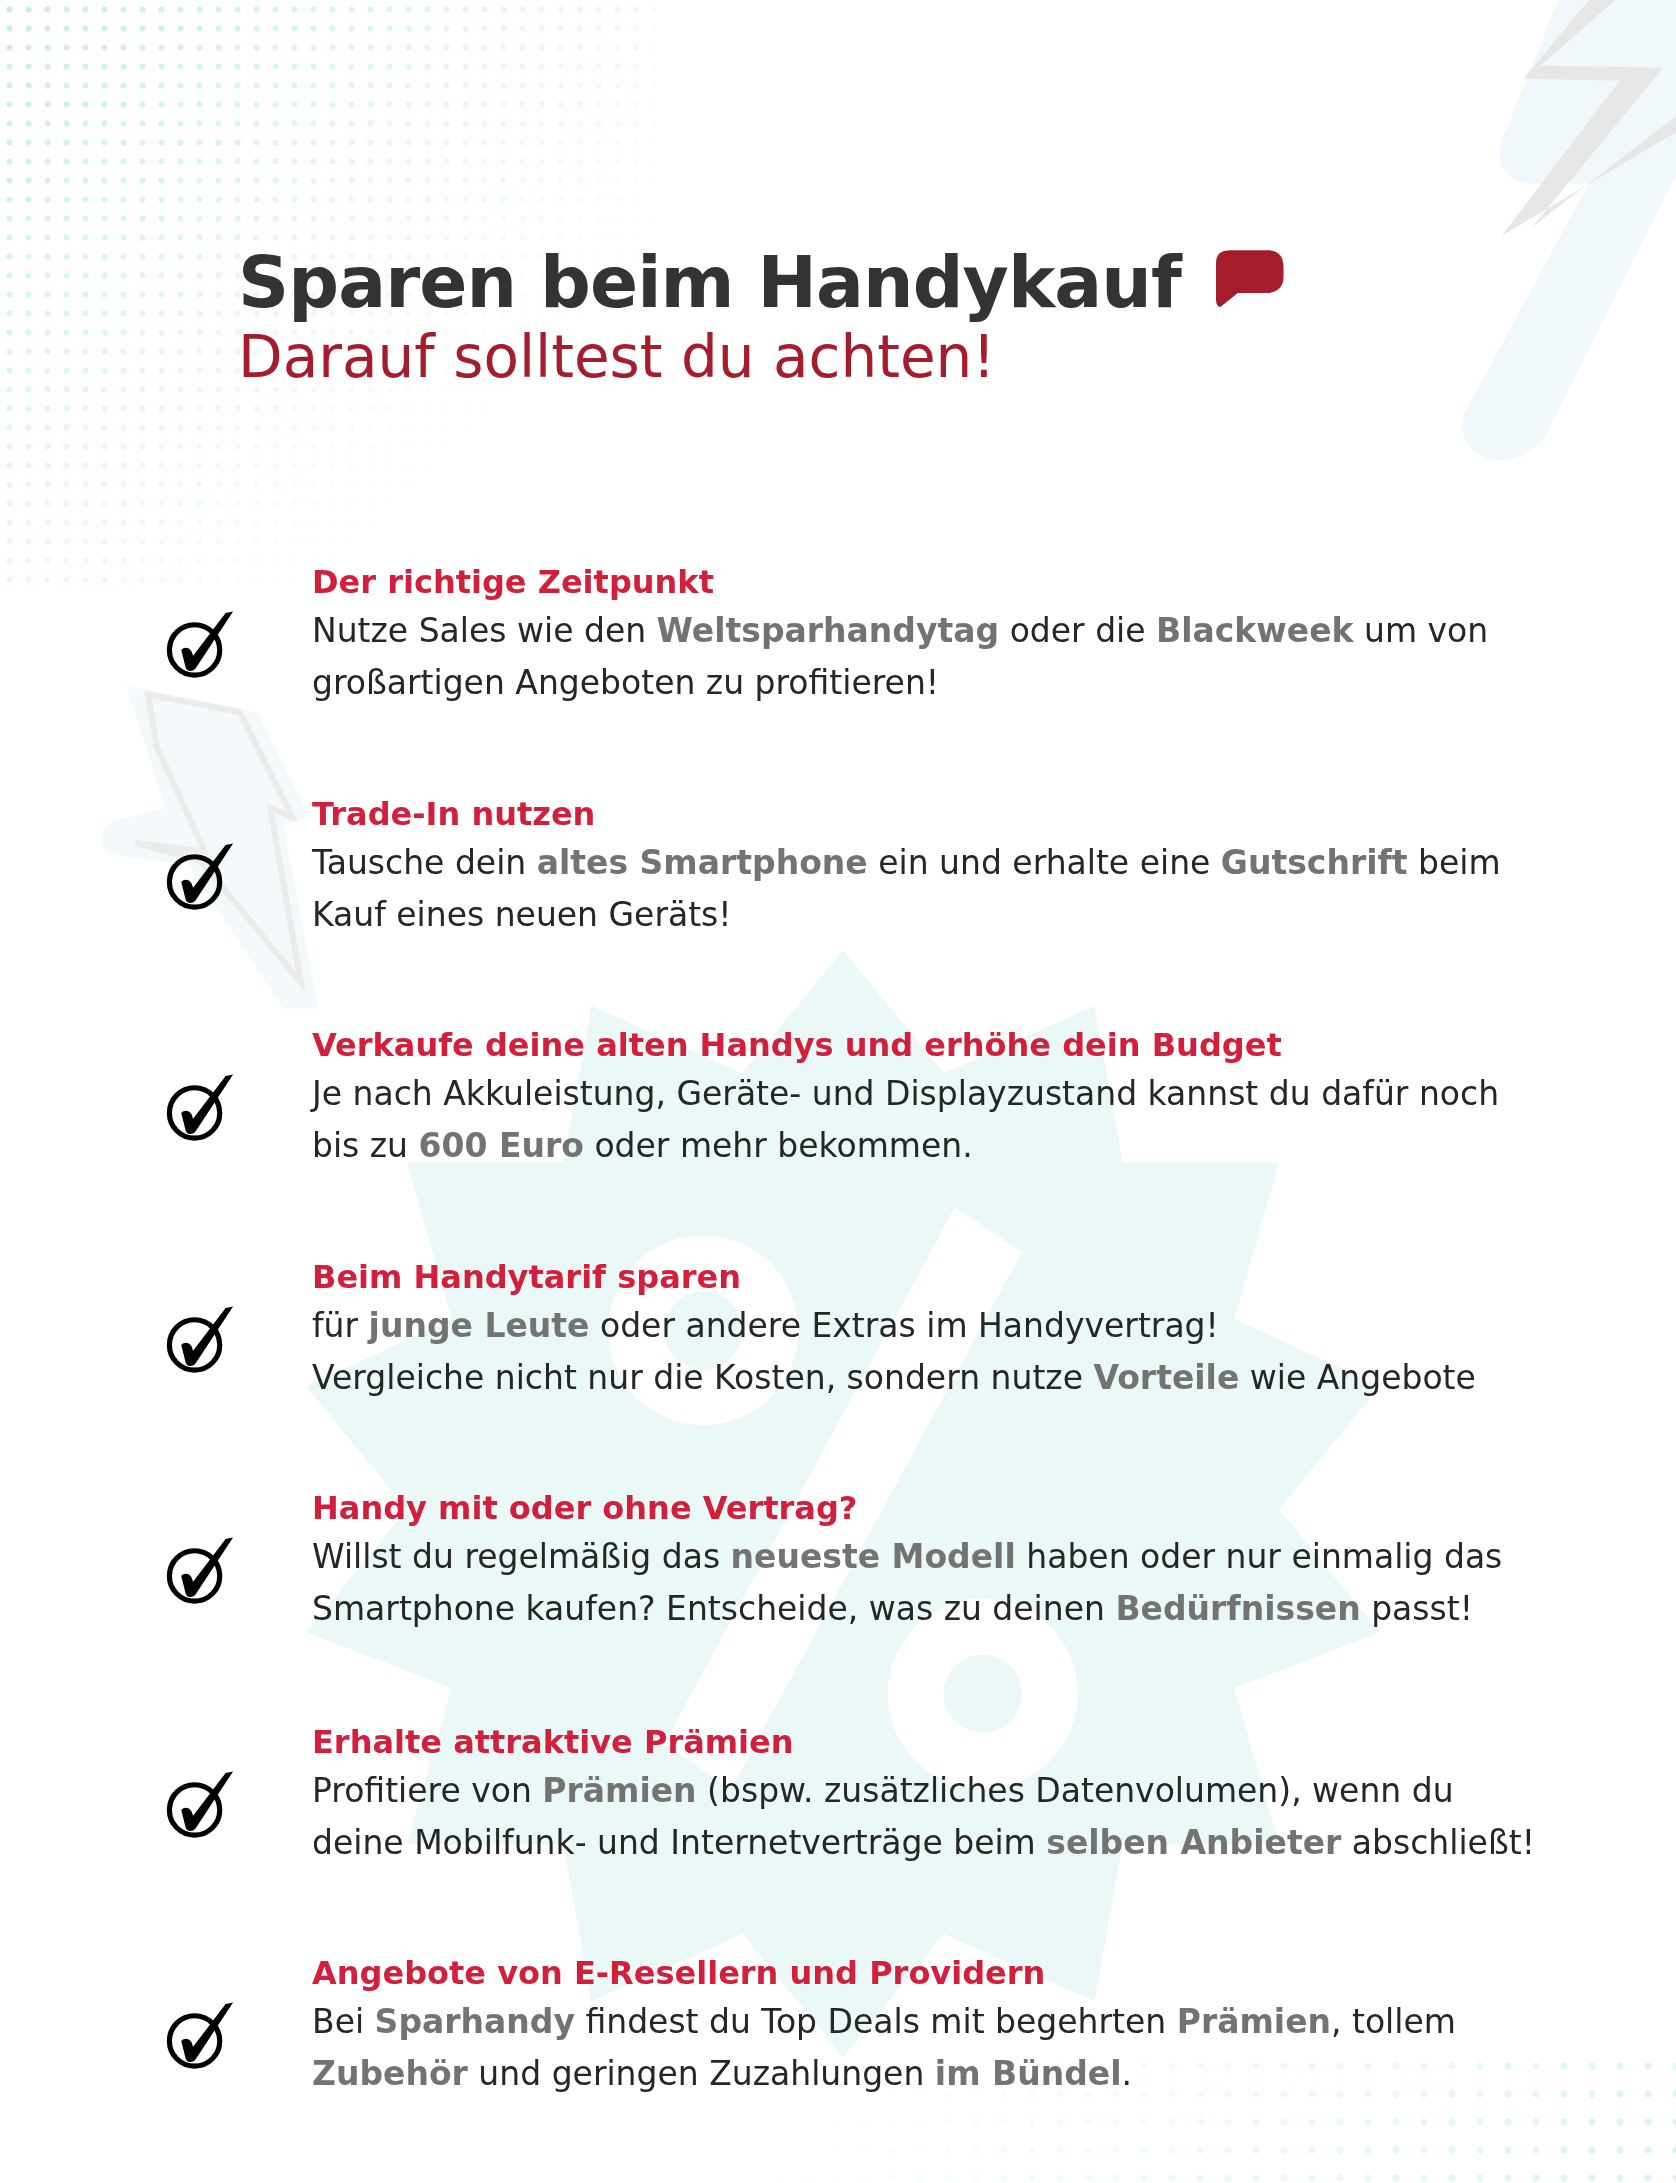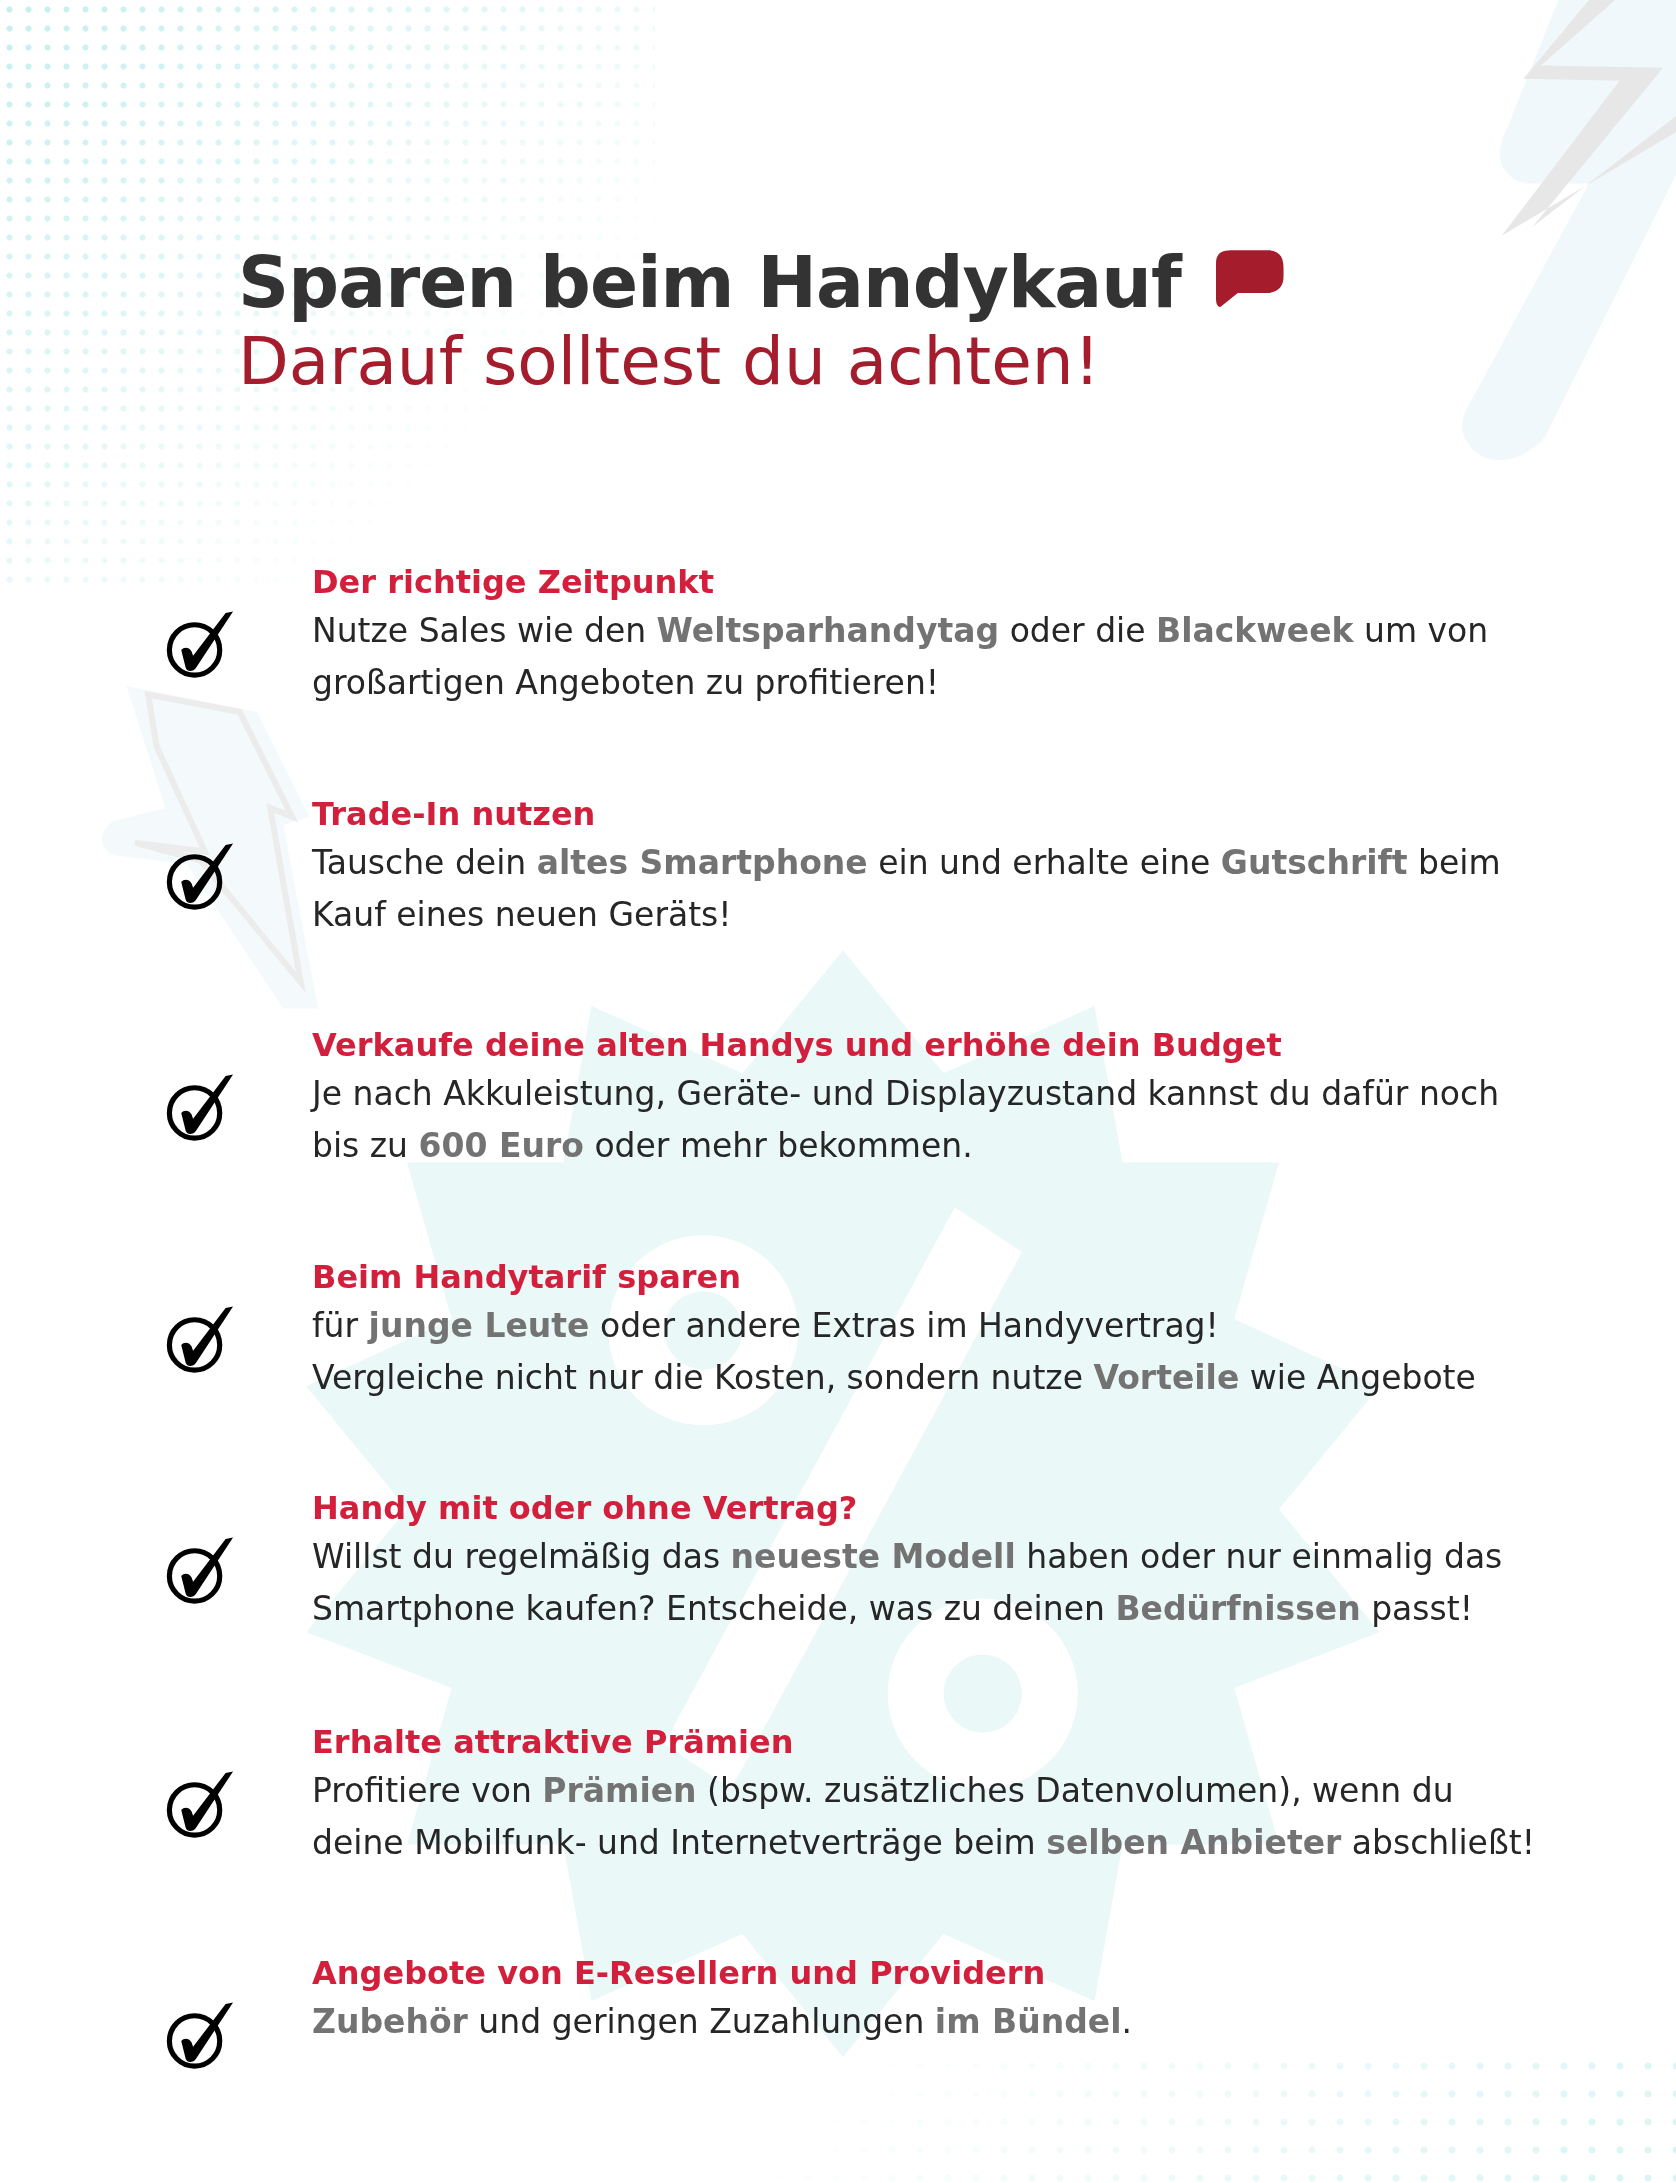--- a/index.html
+++ b/index.html
@@ -38,21 +38,21 @@
     font-family: "DejaVu Sans", sans-serif;
     font-weight: bold;
     font-size: 71px;
     color: #333333;
     letter-spacing: -0.9px;
     line-height: 1.1;
     margin-top: 17px;
   }
   .chat-icon { margin-left: 26px; margin-top: 4.4px; width: 79px; height: 61px; }
   .subtitle {
-    font-size: 66px;
+    font-size: 58px;
     color: #a51d2d;
     margin-top: 4.4px;
     line-height: 1.1;
   }
 
   .tips { position: absolute; left: 0; top: 0; width: 100%; }
   .tip {
     position: absolute;
     left: 0;
     width: 100%;
@@ -195,18 +195,19 @@
     </div>
   </div>
     <div class="tip" style="top: 1954px;">
     <svg class="check" viewBox="0 0 100 100" style="top: 44px;">
       <ellipse cx="44" cy="58" rx="34" ry="34" fill="none" stroke="#000" stroke-width="7"></ellipse>
       <path d="M26 58 C30 54 36 54 40 60 L42 66 L86 8 L96 6 L46 82 C42 88 34 88 32 82 Z" fill="#000"></path>
     </svg>
     <div class="tip-content">
       <div class="tip-title">Angebote von E-Resellern und Providern</div>
       <div class="tip-body">
+          <div><span>Bei </span><b>Sparhandy</b><span> findest du Top Deals mit begehrten </span><b>Prämien</b><span>, tollem</span></div>
           <div><b>Zubehör</b><span> und geringen Zuzahlungen </span><b>im Bündel</b><span>.</span></div>
         </div>
     </div>
   </div>
   </div>
 
 
 </body></html>

